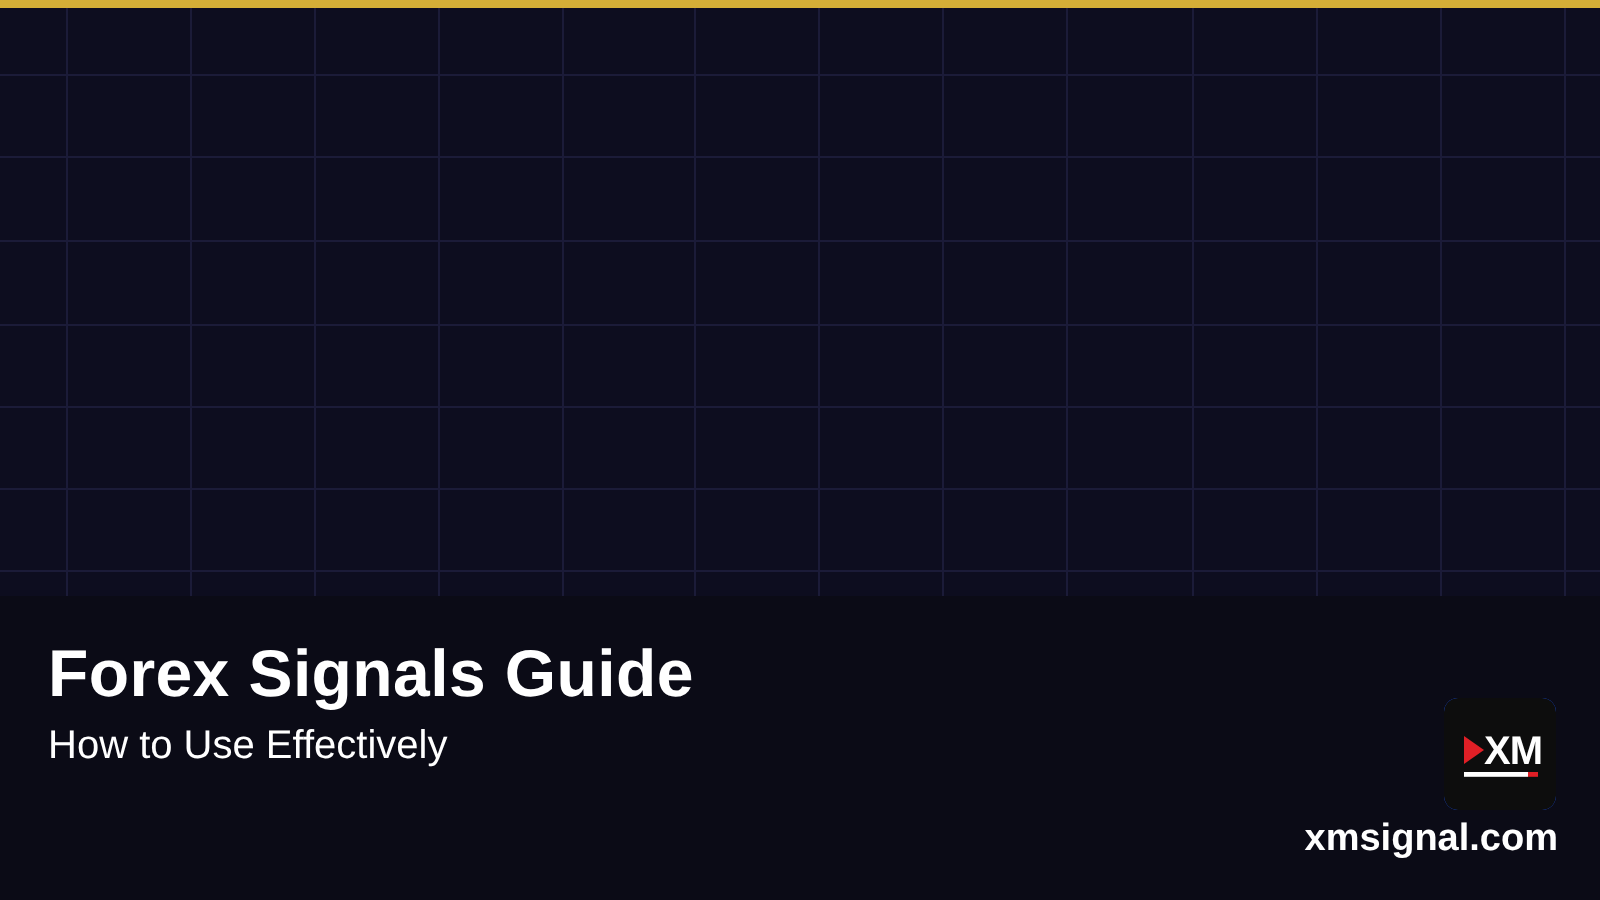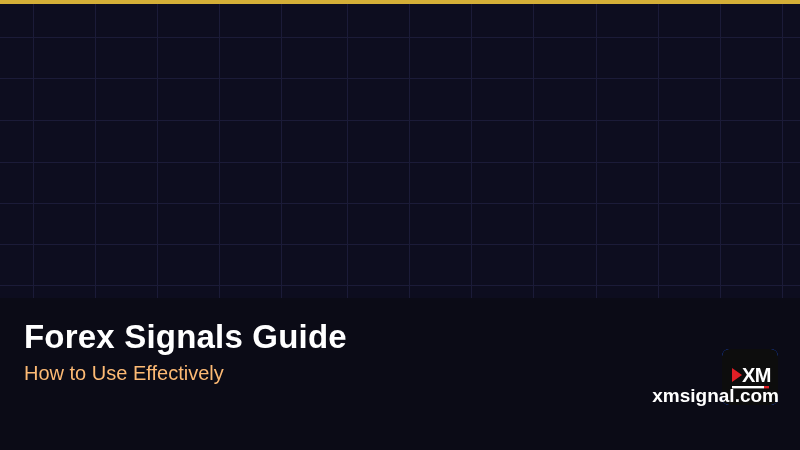--- a/index.html
+++ b/index.html
@@ -91,41 +91,41 @@
     color: #ffffff;
     letter-spacing: 0.2px;
     white-space: nowrap;
   }
   #page-subtitle {
     position: absolute;
     left: 24px;
     top: 64px;
     font-size: 20px;
     font-weight: normal;
-    color: #fdba74;
+    color: #ffffff;
     white-space: nowrap;
   }
 
   
   #logo-box {
     position: absolute;
     left: 722px;
     top: 349px;
     width: 56px;
     height: 56px;
     background: #1d4ed8;
     border-radius: 7px;
     overflow: hidden;
   }
   #logo-svg { display: block; }
 
   #site-url {
     position: absolute;
     left: 0;
-    top: 385px;
+    top: 409px;
     width: 779px;
     text-align: right;
     font-size: 19px;
     font-weight: bold;
     color: #ffffff;
   }
 </style>
 </head>
 <body>
 

